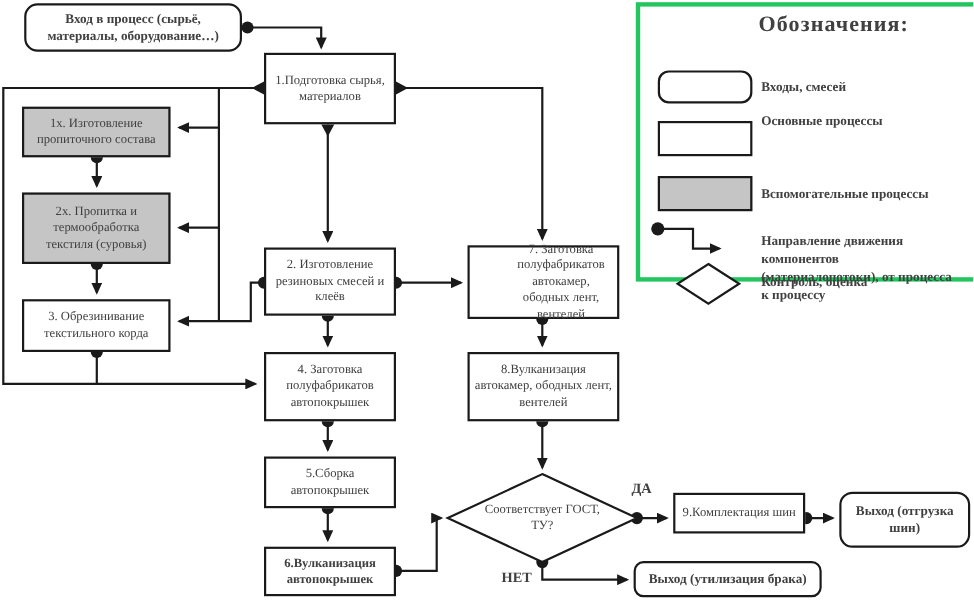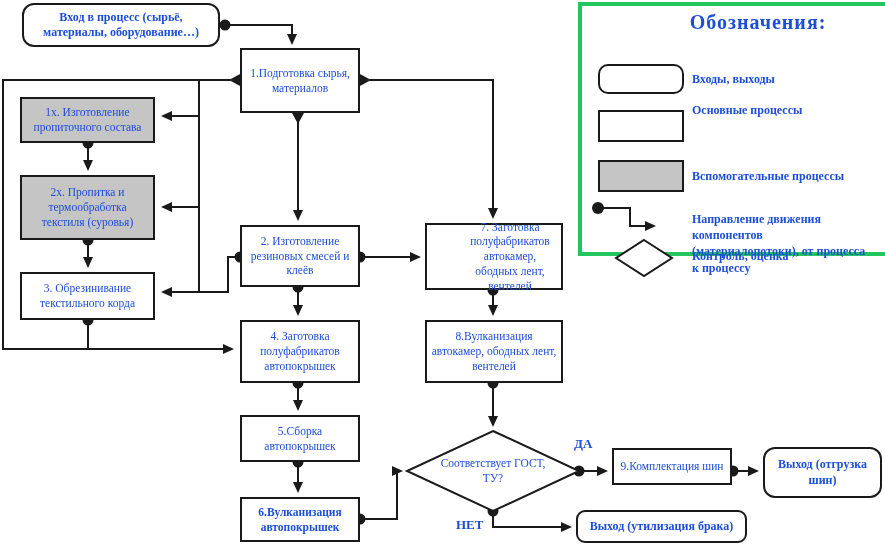--- a/index.html
+++ b/index.html
@@ -1,19 +1,19 @@
 <!DOCTYPE html>
 <html style="--line: #1a1a1a; --aux: #c5c5c5; --bg: #ffffff;"><head>
 <meta charset="utf-8">
 <style>
   :root{ --line:#1a1a1a; --aux:#c5c5c5; --bg:#ffffff; }
   html,body{margin:0;padding:0;background:#fff;}
   #canvas{
     position:relative;width:885px;height:546px;background:var(--bg);
-    font-family:"Liberation Serif","DejaVu Serif",serif;color:#1d4ed8;overflow:hidden;
+    font-family:"Liberation Serif","DejaVu Serif",serif;color:#404040;overflow:hidden;
   }
   #wires{position:absolute;left:0;top:0;width:885px;height:546px;}
   .edge{fill:none;stroke:var(--line);stroke-width:2px;}
   .dot{fill:var(--line);stroke:none;}
   .tri{fill:var(--line);stroke:none;}
   .diamond{fill:#fff;stroke:var(--line);stroke-width:2px;}
   .node{
     position:absolute;display:flex;align-items:center;justify-content:center;
     text-align:center;border:2px solid var(--line);background:#fff;
     font-size:11.5px;line-height:1.28;padding:2px 4px;box-sizing:border-box;
@@ -151,21 +151,21 @@
   </div>
 
   <div class="edge-label" style="left:574px;top:436px;">ДА</div>
   <div class="edge-label" style="left:456px;top:517px;">НЕТ</div>
 
   <div id="legend">
     <div id="legend-title">Обозначения:</div>
 
     <div class="lrow">
       <div class="lsym lsym-box" style="left:16px;top:30px;width:86px;height:30px;border-radius:10px;"></div>
-      <div class="llabel" style="top:37px;">Входы, выходы</div>
+      <div class="llabel" style="top:37px;">Входы, смесей</div>
     </div>
 
     <div class="lrow">
       <div class="lsym lsym-box" style="left:16px;top:76px;width:86px;height:32px;"></div>
       <div class="llabel" style="top:68px;">Основные процессы</div>
     </div>
 
     <div class="lrow">
       <div class="lsym lsym-box" style="left:16px;top:126px;width:86px;height:32px;background:var(--aux);"></div>
       <div class="llabel" style="top:134px;">Вспомогательные процессы</div>

